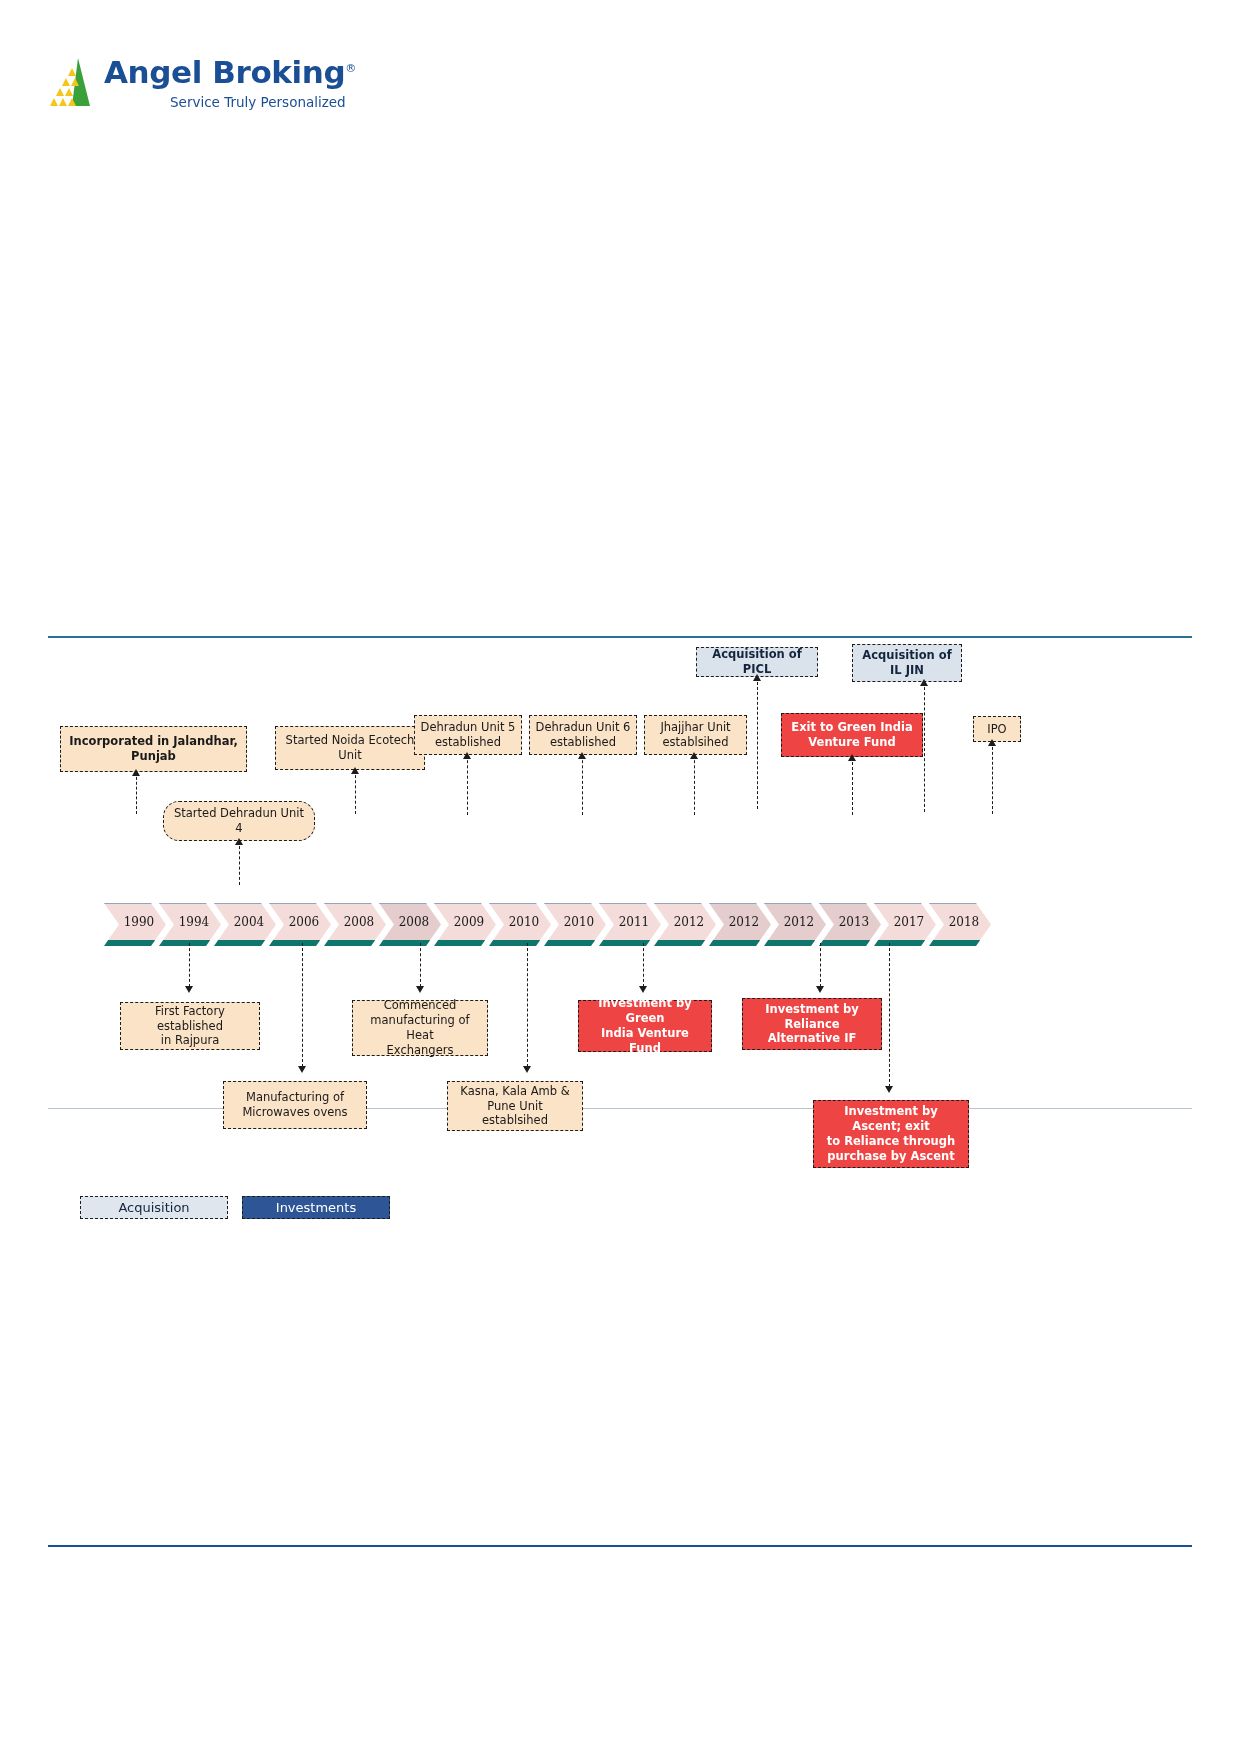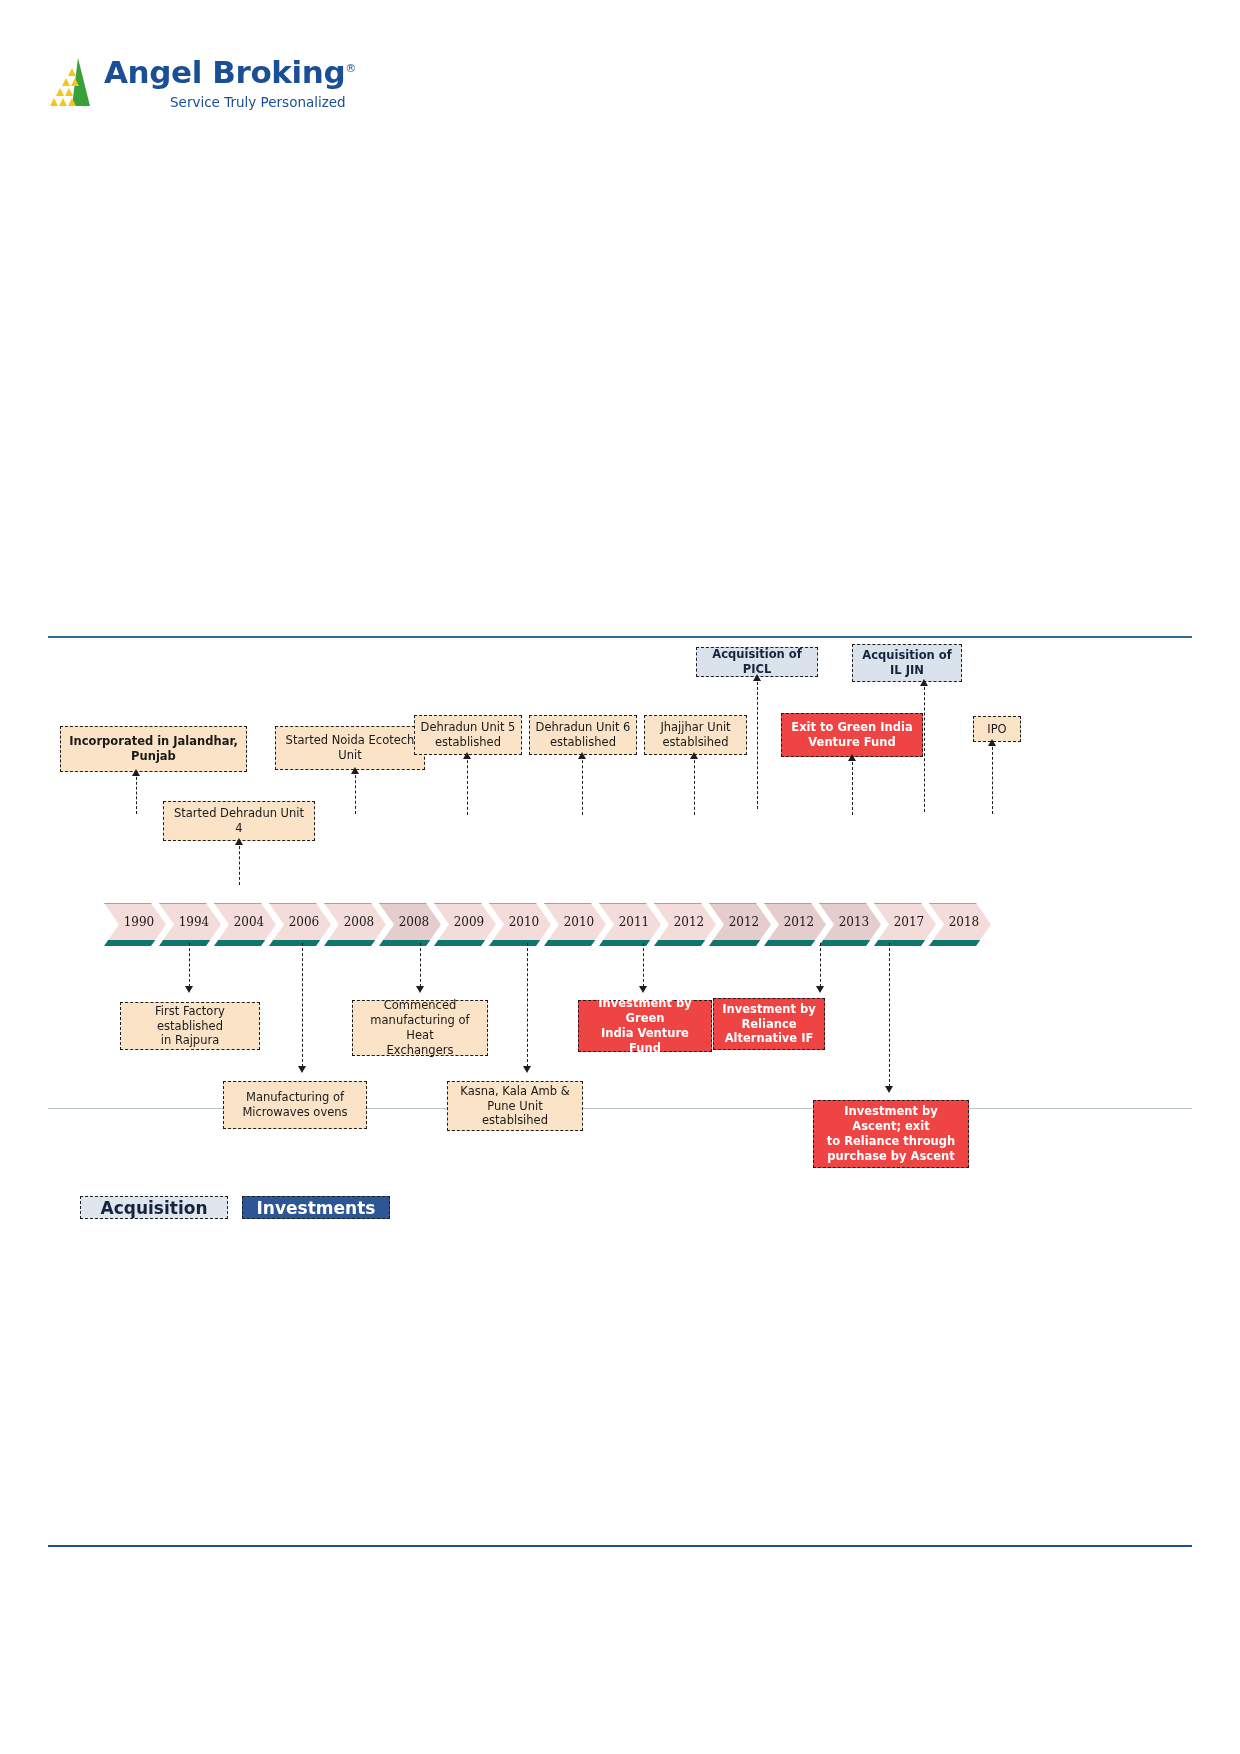--- a/index.html
+++ b/index.html
@@ -172,22 +172,22 @@
     gap: 14px;
   }
   .legend-item {
     box-sizing: border-box;
     width: 148px;
     height: 23px;
     display: flex;
     align-items: center;
     justify-content: center;
     font-family: "DejaVu Sans", sans-serif;
-    font-size: 17px;
-    font-weight: bold;
+    font-size: 13px;
+    font-weight: normal;
   }
   .legend-item.acq {
     background: #dfe6ed;
     border: 1.6px dashed #1c1c1c;
     color: #14243d;
   }
   .legend-item.inv {
     background: #2e5596;
     border: 1.6px dashed #1c1c1c;
     color: #ffffff;
@@ -220,21 +220,21 @@
 
   <div class="hrule" id="rule-top"></div>
   <div class="hrule" id="rule-bottom"></div>
   <div class="hrule" id="rule-footer"></div>
 
   <div class="evt cream" style="left:60px; top:726px; width:187px; height:46px;font-weight:bold;">Incorporated in Jalandhar,
 Punjab</div>
   <div class="conn" style="left:136px; top:772px; height:42px;"></div>
   <div class="arrowhead arrow-up" style="left:132px; top:769px;"></div>
 
-  <div class="evt cream" style="left:163px; top:801px; width:152px; height:40px;">Started Dehradun Unit 4</div>
+  <div class="evt cream" style="left:163px; top:801px; width:152px; height:40px;border-radius:16px;">Started Dehradun Unit 4</div>
   <div class="conn" style="left:239px; top:841px; height:44px;"></div>
   <div class="arrowhead arrow-up" style="left:235px; top:838px;"></div>
 
   <div class="evt cream" style="left:275px; top:726px; width:150px; height:44px;">Started Noida Ecotech Unit</div>
   <div class="conn" style="left:355px; top:770px; height:44px;"></div>
   <div class="arrowhead arrow-up" style="left:351px; top:767px;"></div>
 
   <div class="evt cream" style="left:414px; top:715px; width:108px; height:40px;">Dehradun Unit 5
 established</div>
   <div class="conn" style="left:467px; top:755px; height:60px;"></div>
@@ -356,21 +356,21 @@
   <div class="evt cream" style="left:447px; top:1081px; width:136px; height:50px;">Kasna, Kala Amb &amp;
 Pune Unit establsihed</div>
 
   <div class="conn" style="left:643px; top:943px; height:44px;"></div>
   <div class="arrowhead arrow-down" style="left:639px; top:986px;"></div>
   <div class="evt inv" style="left:578px; top:1000px; width:134px; height:52px;">Investment by Green
 India Venture Fund</div>
 
   <div class="conn" style="left:820px; top:943px; height:44px;"></div>
   <div class="arrowhead arrow-down" style="left:816px; top:986px;"></div>
-  <div class="evt inv" style="left:713px; top:998px; width:112px; height:52px;">Investment by Reliance
+  <div class="evt inv" style="left:742px; top:998px; width:140px; height:52px;">Investment by Reliance
 Alternative IF</div>
 
   <div class="conn" style="left:889px; top:943px; height:144px;"></div>
   <div class="arrowhead arrow-down" style="left:885px; top:1086px;"></div>
   <div class="evt inv" style="left:813px; top:1100px; width:156px; height:68px;">Investment by Ascent; exit
 to Reliance through
 purchase by Ascent</div>
 
   <div id="legend">
     <div class="legend-item acq">Acquisition</div>

